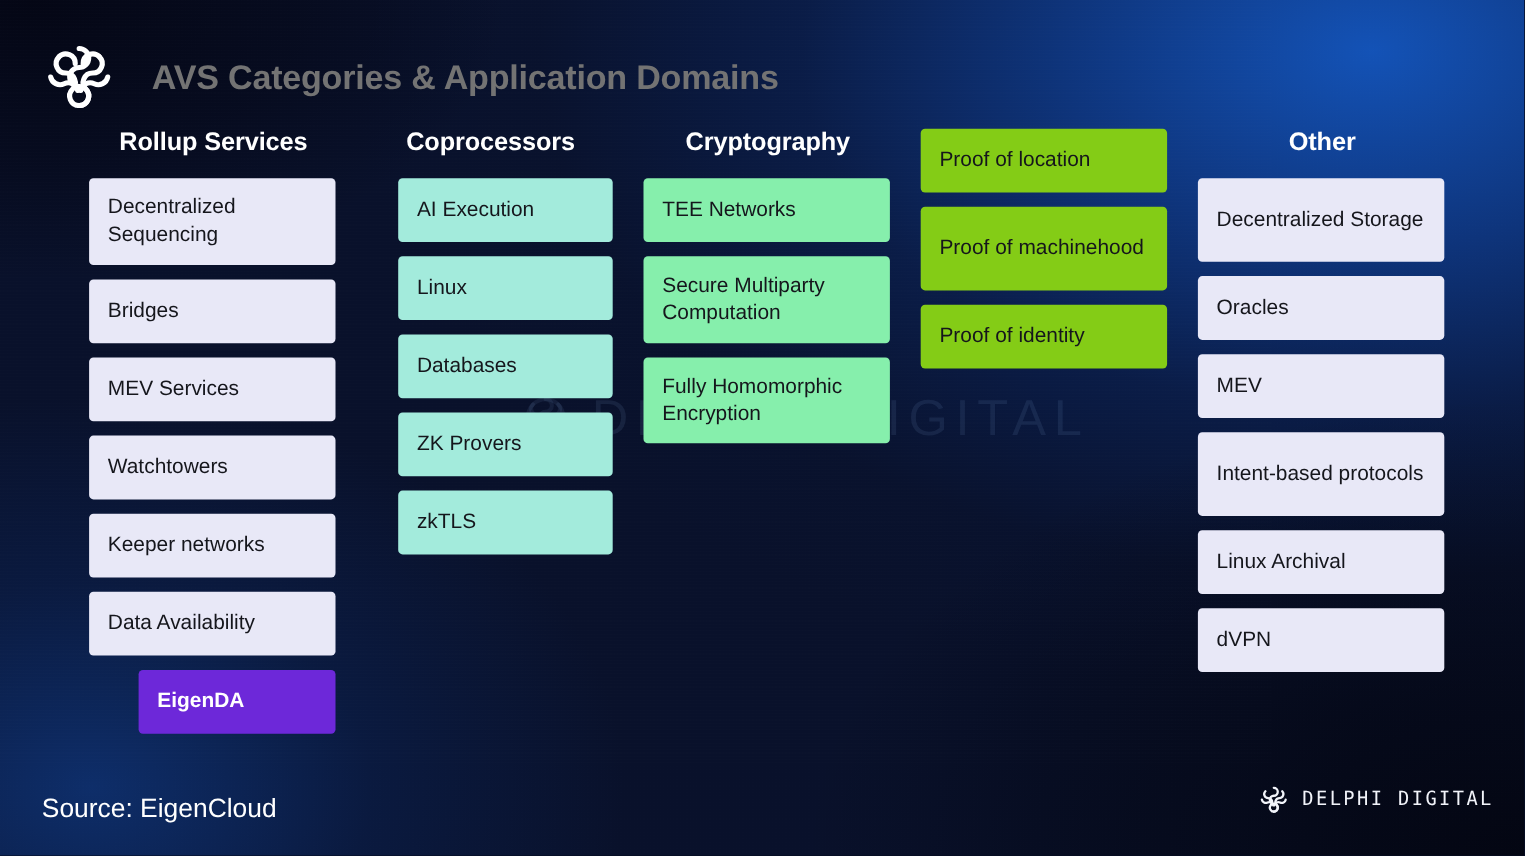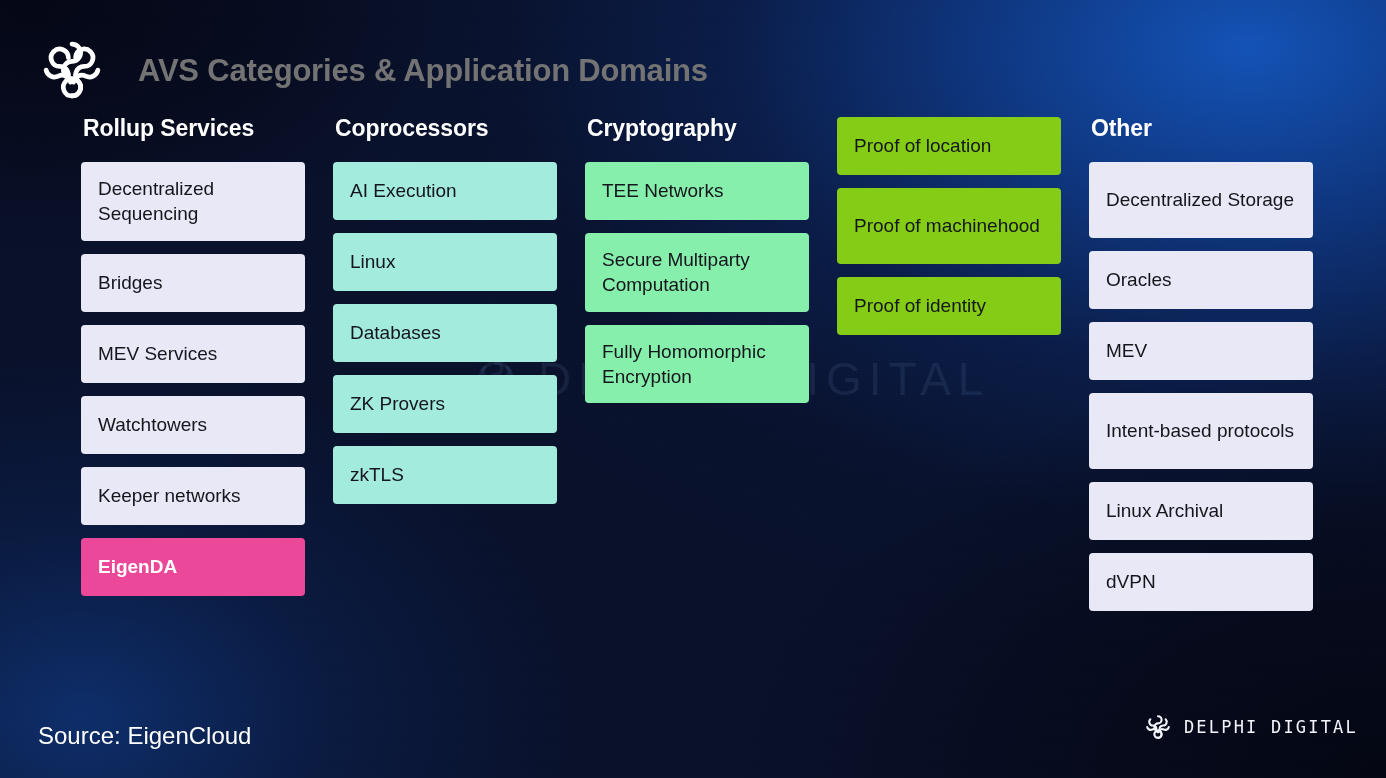--- a/index.html
+++ b/index.html
@@ -59,40 +59,40 @@
   .title{
     font-size:31px;font-weight:700;color:#737373;letter-spacing:-0.2px;
     white-space:nowrap;line-height:1;
   }
 
   
   .columns{position:absolute;left:81px;top:117px;display:flex;gap:28px;}
   .column{width:224px;}
   .col-title{
     font-size:23px;font-weight:700;color:#ffffff;letter-spacing:-0.1px;
-    line-height:1;margin:0 0 22px 2px;white-space:nowrap;
+    line-height:1;margin:0 0 22px 2px;white-space:nowrap;text-align:center;
   }
   .card{
     border-radius:4px;
     padding:14px 17px;
     margin-bottom:13px;
     font-size:19px;
     line-height:1.33;
     color:#15161c;
     font-weight:400;
     box-sizing:border-box;
     min-height:58px;
     display:flex;align-items:center;
   }
   .card.two-line{min-height:76px;}
   .c-lavender{background:#e8e8f7;}
-  .c-mint{background:#a3ebdc;}
+  .c-mint{background:#a3ebdc;margin-left:29px;}
   .c-teal{background:#86efac;}
   .c-cream{background:#84cc16;}
-  .c-purple{background:#ec4899;color:#ffffff;font-weight:700;}
+  .c-purple{background:#6d28d9;color:#ffffff;font-weight:700;margin-left:45px;}
 
   
   .source{
     position:absolute;left:38px;top:722px;
     font-size:24px;font-weight:500;color:#ffffff;white-space:nowrap;
   }
   .brand{
     position:absolute;right:28px;top:712px;
     display:flex;align-items:center;gap:11px;
   }
@@ -155,20 +155,23 @@
         </div>
         <div class="card c-lavender">
           <span>MEV Services</span>
         </div>
         <div class="card c-lavender">
           <span>Watchtowers</span>
         </div>
         <div class="card c-lavender">
           <span>Keeper networks</span>
         </div>
+        <div class="card c-lavender">
+          <span>Data Availability</span>
+        </div>
         <div class="card c-purple">
           <span>EigenDA</span>
         </div>
       </div>
       <div class="column">
         <div class="col-title">Coprocessors</div>
         <div class="card c-mint">
           <span>AI Execution</span>
         </div>
         <div class="card c-mint">

